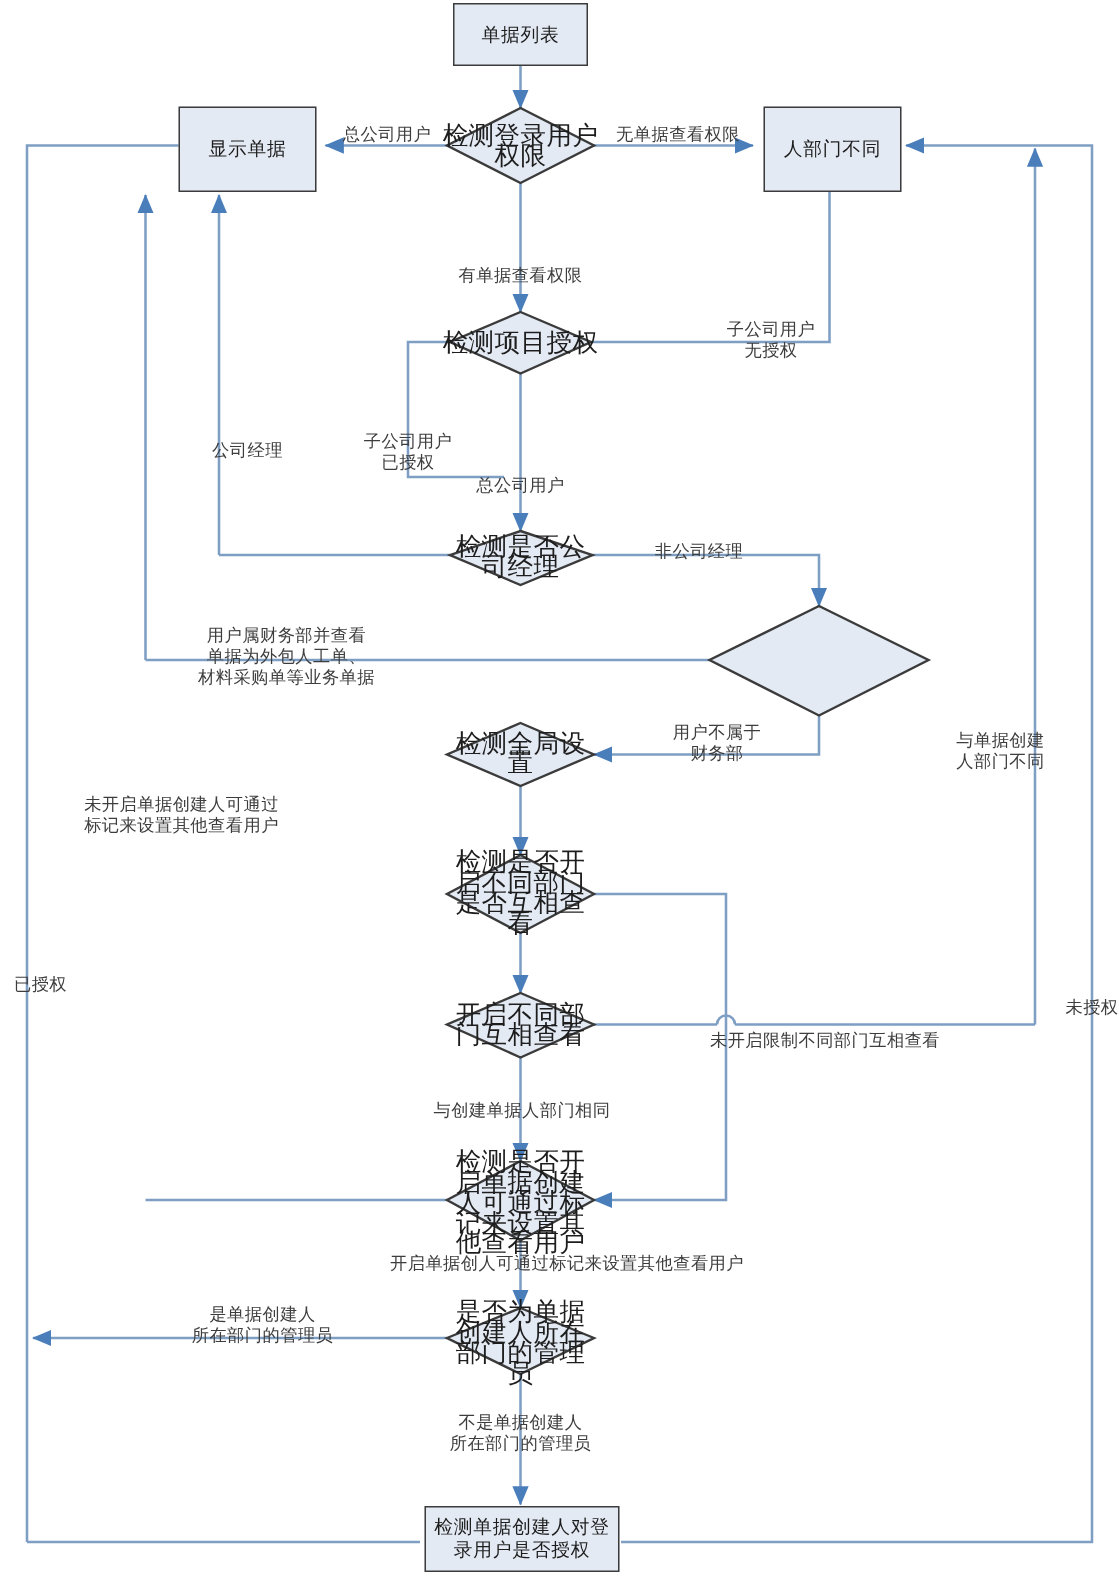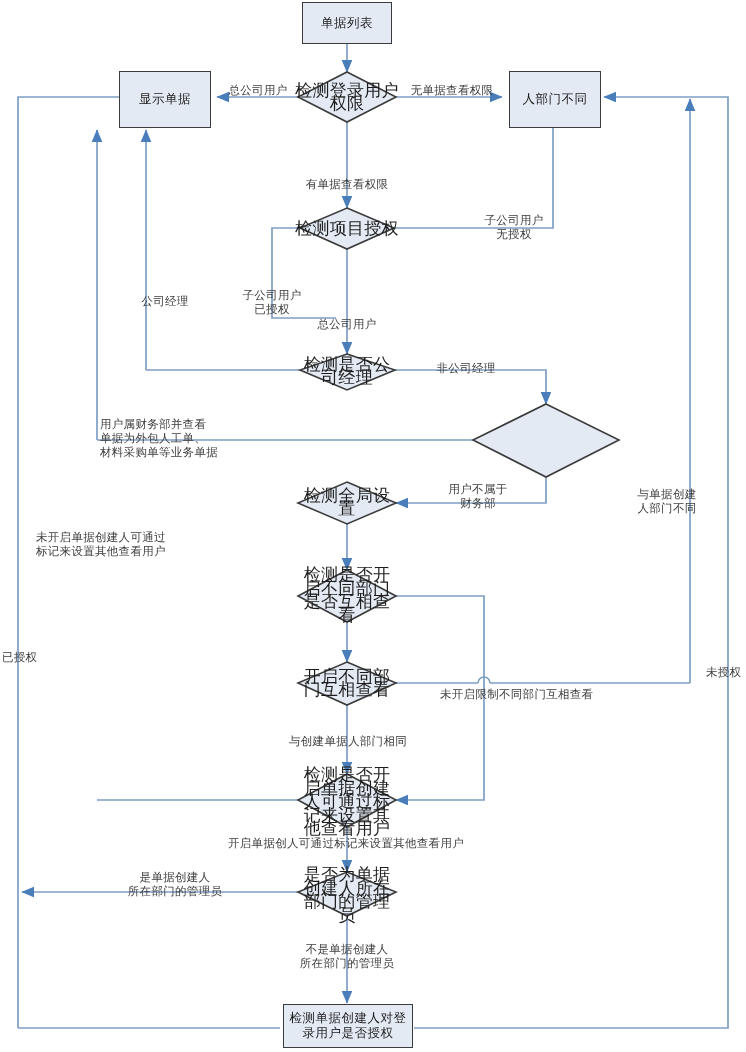--- a/index.html
+++ b/index.html
@@ -8,21 +8,21 @@
   #stage svg{position:absolute;left:0;top:0;}
   .node{position:absolute;box-sizing:border-box;display:flex;align-items:center;justify-content:center;text-align:center;}
   .box{background:#e4eaf4;border:1.6px solid #3b3b3b;}
   .box span{color:#1d1d1d;font-size:12.5px;line-height:15px;letter-spacing:.5px;}
   .diamondwrap{position:absolute;}
   .diamondwrap .lbl{position:absolute;left:0;top:0;width:100%;height:100%;
       display:flex;align-items:center;justify-content:center;text-align:center;
       color:#1d1d1d;font-size:17px;line-height:13.5px;letter-spacing:.3px;pointer-events:none;}
   .edgelabel{position:absolute;color:#3d3d3d;font-size:11.5px;line-height:14px;
       letter-spacing:.3px;text-align:center;white-space:pre-line;}
-  .edgelabel.left{text-align:left;}
+  .edgelabel.left{text-align:center;}
 </style>
 </head>
 <body>
 
 <div id="stage">
 
   <svg width="746" height="1052">
     <defs>
       <marker id="ah" markerWidth="9" markerHeight="9" refX="7.2" refY="3.2" orient="auto">
         <path d="M0,0 L7.6,3.2 L0,6.4 z" fill="#4a7ebb"></path>

